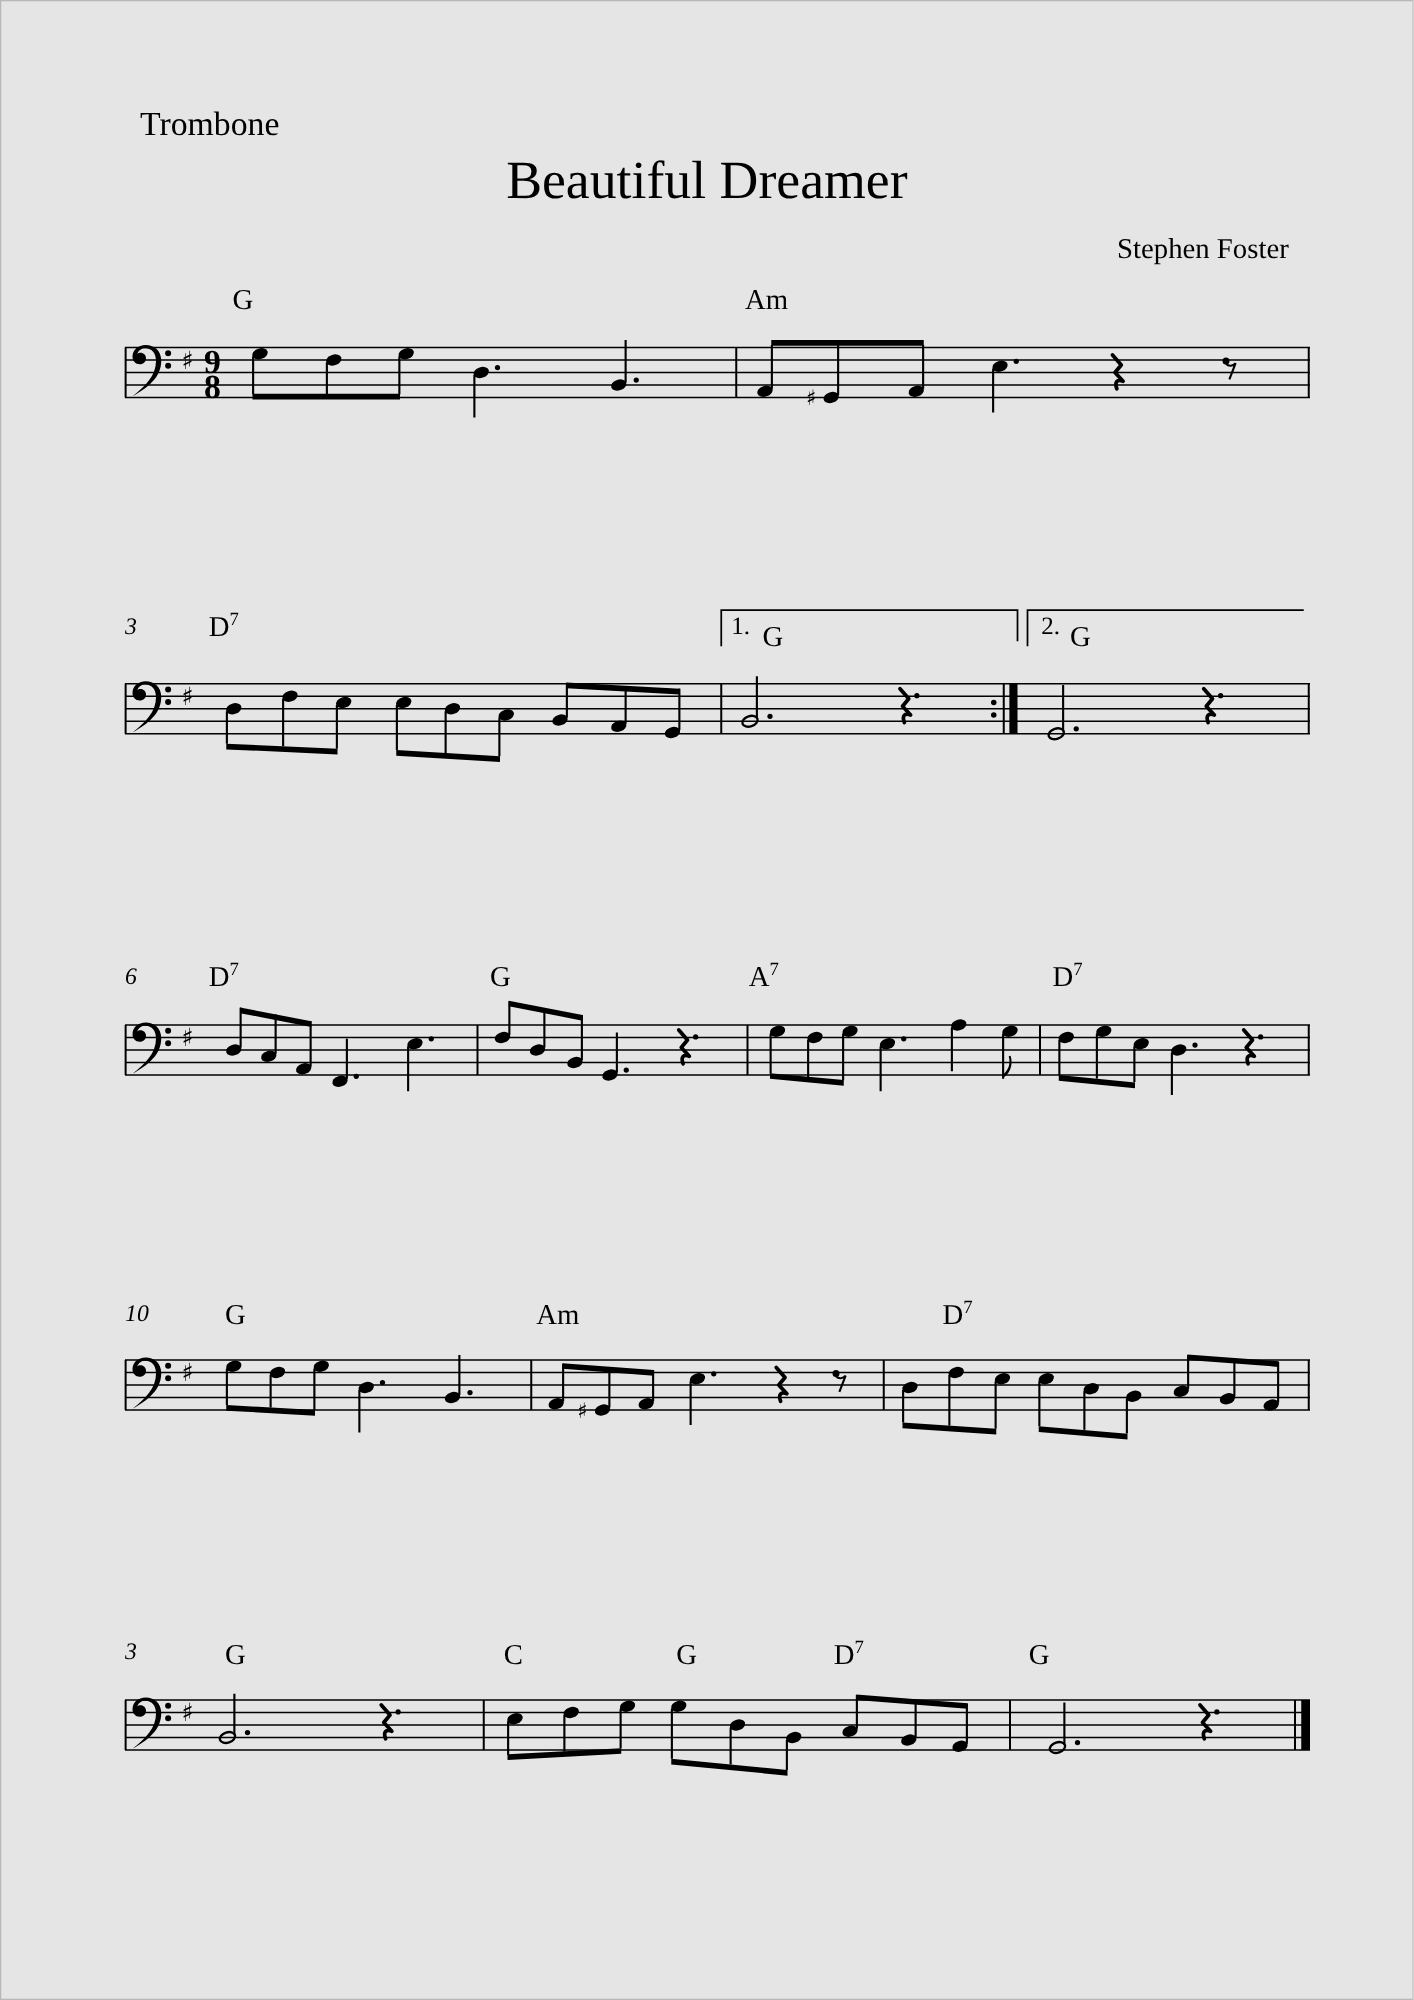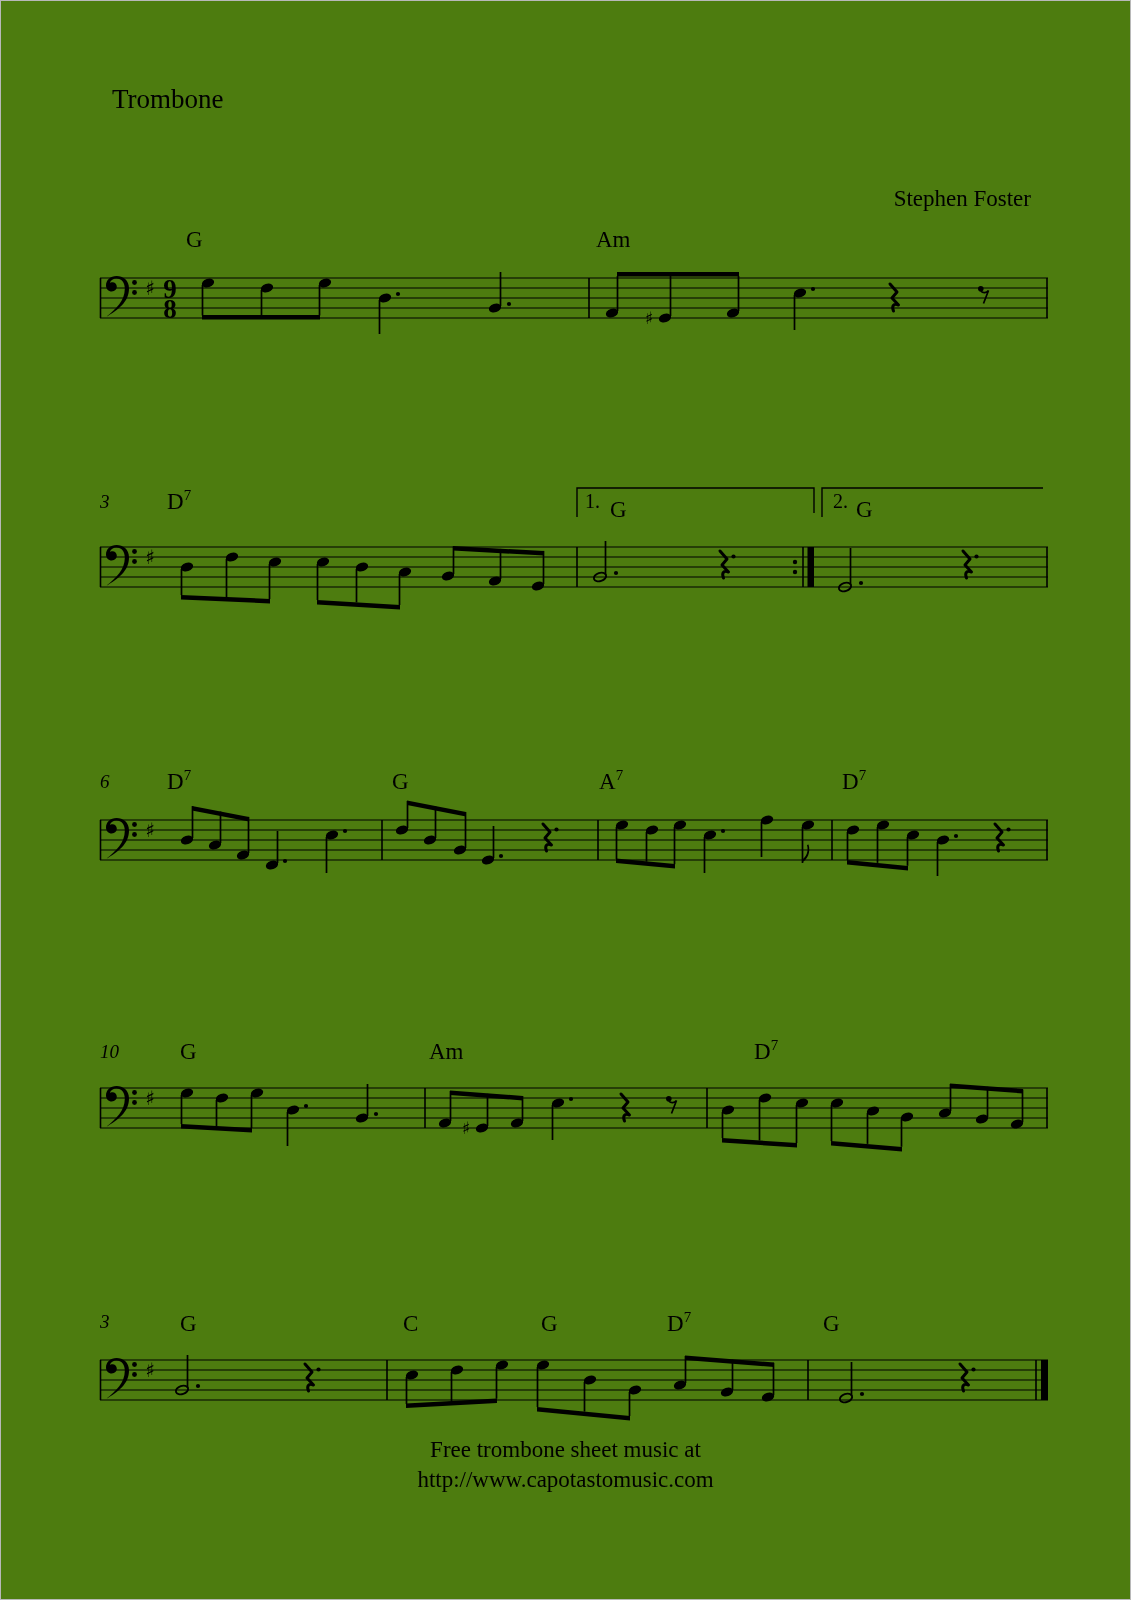--- a/index.html
+++ b/index.html
@@ -1,16 +1,16 @@
 <!DOCTYPE html>
 <html><head>
 <meta charset="utf-8">
 <style>
   html,body{margin:0;padding:0;background:#fff;}
-  .page{position:relative;width:1131px;height:1600px;background:#4d7c0f;
+  .page{position:relative;width:1131px;height:1600px;background:#e5e5e5;
         box-shadow:inset 0 0 0 1px #b8b8b8;overflow:hidden;
         font-family:"Liberation Serif",serif;color:#000;}
   .instrument{position:absolute;left:112px;top:84px;font-size:27px;}
   .title{position:absolute;left:0;right:0;top:120px;margin:0;text-align:center;
          font-size:43px;font-weight:normal;}
   .composer{position:absolute;right:100px;top:186px;font-size:23px;text-align:center;}
   .chord{position:absolute;font-size:23px;white-space:nowrap;}
   .chord sup{font-size:15px;line-height:0;}
   .mnum{position:absolute;font-size:19px;font-style:italic;}
   .volta-label{position:absolute;font-size:20px;}
@@ -22,20 +22,21 @@
   .beam{fill:#000;}
   .musictext{font-family:"DejaVu Sans",sans-serif;}
   .tsig{font-family:"Liberation Serif",serif;font-weight:bold;font-size:27px;}
 </style>
 </head>
 <body>
 
 <div class="page">
 
   <span class="instrument">Trombone</span>
+  <h1 class="title">Beautiful Dreamer</h1>
   <span class="composer">Stephen Foster</span>
 
   <svg width="1131" height="1600" viewBox="0 0 1131 1600">
     <defs>
       <g id="bassclef">
         <path d="M2 41 C14 34 25 26 25 12.5 C25 4 18.8 0 12.6 0 C6.4 0 2 4 2 9.4 C2 12.8 4.4 15.4 7.8 15.4 C10.8 15.4 12.8 13.4 12.8 10.6 C12.8 8.1 10.9 6.2 8.4 6.2 C7.2 6.2 6.3 6.6 5.8 7.2 C6.7 4.2 9.5 2.6 12.3 2.6 C17.6 2.6 20.8 6.6 20.8 12.8 C20.8 24.4 12.3 33 2 41 Z"></path>
         <circle cx="30.5" cy="6.5" r="2.4"></circle>
         <circle cx="30.5" cy="16.5" r="2.4"></circle>
       </g>
       <g id="nh">
@@ -453,15 +454,13 @@
   <span class="chord" style="left:180px;top:1039px"><span>G</span><sup></sup></span>
   <span class="chord" style="left:429px;top:1039px"><span>Am</span><sup></sup></span>
   <span class="chord" style="left:754px;top:1039px"><span>D</span><sup>7</sup></span>
 
   <span class="chord" style="left:180px;top:1311px"><span>G</span><sup></sup></span>
   <span class="chord" style="left:403px;top:1311px"><span>C</span><sup></sup></span>
   <span class="chord" style="left:541px;top:1311px"><span>G</span><sup></sup></span>
   <span class="chord" style="left:667px;top:1311px"><span>D</span><sup>7</sup></span>
   <span class="chord" style="left:823px;top:1311px"><span>G</span><sup></sup></span>
 
-  <div class="footer-line" style="top:1437px">Free trombone sheet music at</div>
-  <div class="footer-line" style="top:1467px">http://www.capotastomusic.com</div>
 </div>
 
 </body></html>

